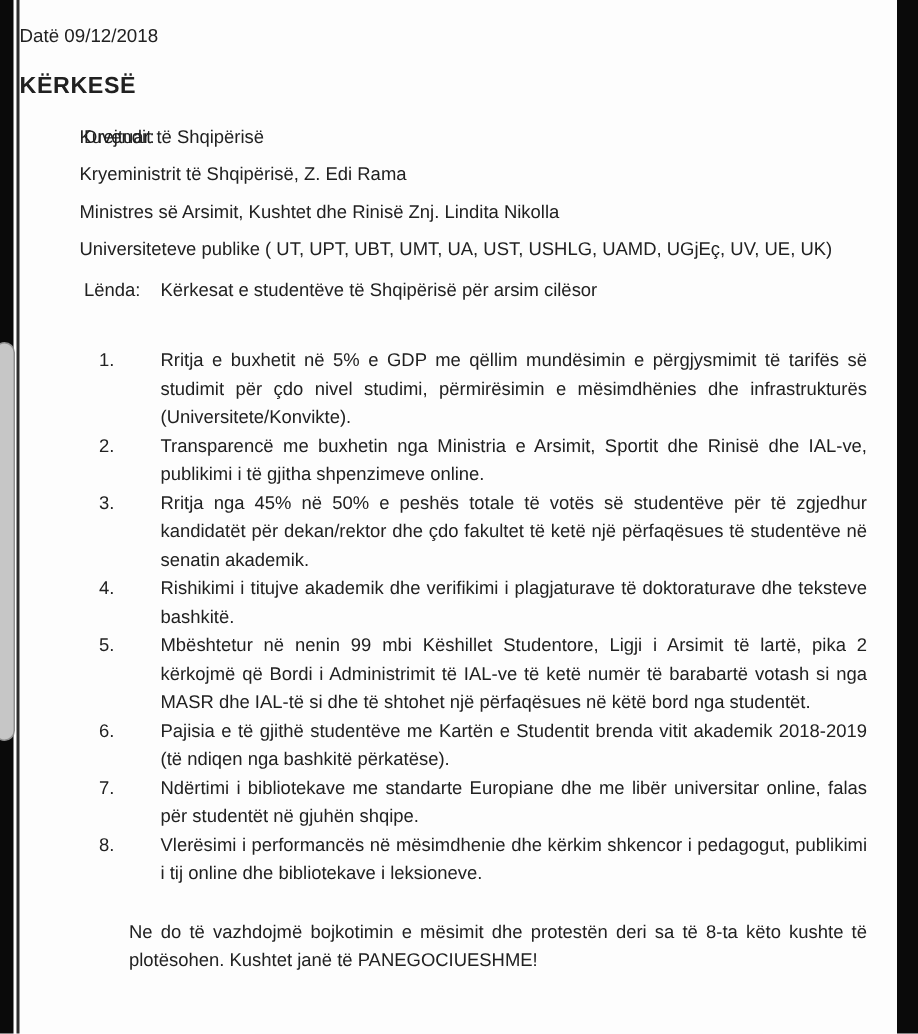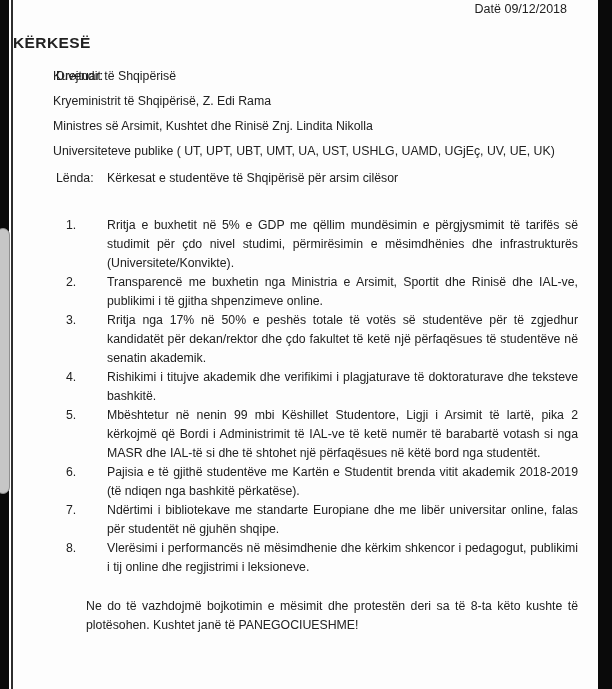--- a/index.html
+++ b/index.html
@@ -51,22 +51,23 @@
     left: 13px;
     right: 14px;
     top: 0;
     bottom: 0;
     background: #fdfdfd;
     z-index: 1;
     font-size: 12.3px;
     line-height: 19px;
   }
   .date-line {
+    padding-top: 15px;
     padding-right: 31px;
-    text-align: right;
+    text-align: left;
     font-size: 12.5px;
   }
   .doc-title {
     margin-top: 14px;
     text-align: left;
     font-weight: bold;
     font-size: 15.5px;
     letter-spacing: 0.4px;
   }
   .addr-block {
@@ -160,39 +161,39 @@
     <div class="demand-item">
       <span class="demand-number">1.</span>
       <span class="demand-text">Rritja e buxhetit në 5% e GDP me qëllim mundësimin e përgjysmimit të tarifës së studimit për çdo nivel studimi, përmirësimin e mësimdhënies dhe infrastrukturës (Universitete/Konvikte).</span>
     </div>
     <div class="demand-item">
       <span class="demand-number">2.</span>
       <span class="demand-text">Transparencë me buxhetin nga Ministria e Arsimit, Sportit dhe Rinisë dhe IAL-ve, publikimi i të gjitha shpenzimeve online.</span>
     </div>
     <div class="demand-item">
       <span class="demand-number">3.</span>
-      <span class="demand-text">Rritja nga 17% në 50% e peshës totale të votës së studentëve për të zgjedhur kandidatët për dekan/rektor dhe çdo fakultet të ketë një përfaqësues të studentëve në senatin akademik.</span>
+      <span class="demand-text">Rritja nga 45% në 50% e peshës totale të votës së studentëve për të zgjedhur kandidatët për dekan/rektor dhe çdo fakultet të ketë një përfaqësues të studentëve në senatin akademik.</span>
     </div>
     <div class="demand-item">
       <span class="demand-number">4.</span>
       <span class="demand-text">Rishikimi i titujve akademik dhe verifikimi i plagjaturave të doktoraturave dhe teksteve bashkitë.</span>
     </div>
     <div class="demand-item">
       <span class="demand-number">5.</span>
       <span class="demand-text">Mbështetur në nenin 99 mbi Këshillet Studentore, Ligji i Arsimit të lartë, pika 2 kërkojmë që Bordi i Administrimit të IAL-ve të ketë numër të barabartë votash si nga MASR dhe IAL-të si dhe të shtohet një përfaqësues në këtë bord nga studentët.</span>
     </div>
     <div class="demand-item">
       <span class="demand-number">6.</span>
       <span class="demand-text">Pajisia e të gjithë studentëve me Kartën e Studentit brenda vitit akademik 2018-2019 (të ndiqen nga bashkitë përkatëse).</span>
     </div>
     <div class="demand-item">
       <span class="demand-number">7.</span>
       <span class="demand-text">Ndërtimi i bibliotekave me standarte Europiane dhe me libër universitar online, falas për studentët në gjuhën shqipe.</span>
     </div>
     <div class="demand-item">
       <span class="demand-number">8.</span>
-      <span class="demand-text">Vlerësimi i performancës  në mësimdhenie dhe kërkim shkencor i pedagogut, publikimi i tij online dhe regjistrimi i leksioneve.</span>
+      <span class="demand-text">Vlerësimi i performancës  në mësimdhenie dhe kërkim shkencor i pedagogut, publikimi i tij online dhe bibliotekave i leksioneve.</span>
     </div>
   </div>
 
   <div class="closing">Ne do të vazhdojmë bojkotimin e mësimit dhe protestën deri sa të 8-ta këto kushte të plotësohen. Kushtet janë të PANEGOCIUESHME!</div>
 
 </div>
 
 </body></html>

